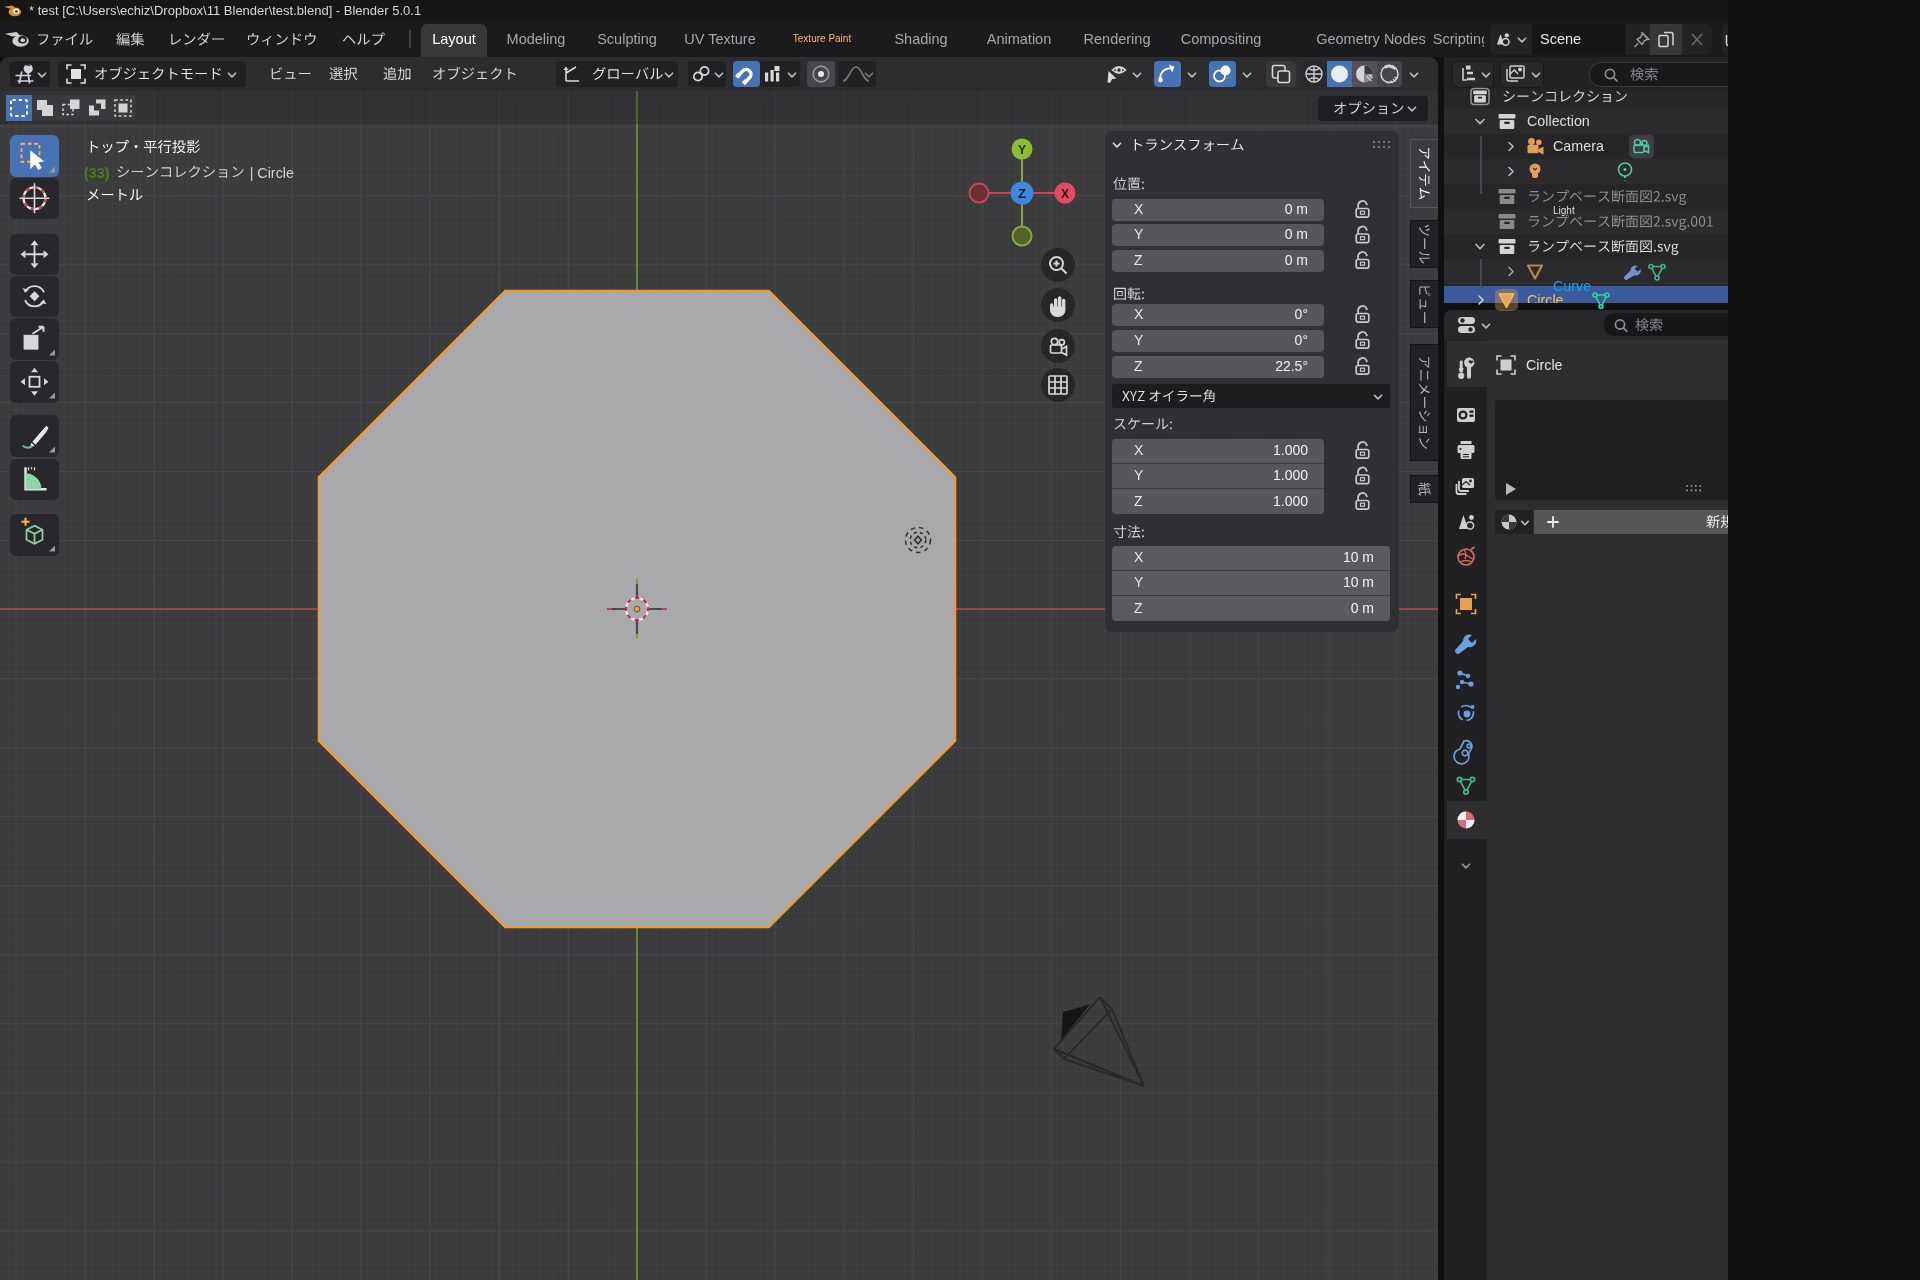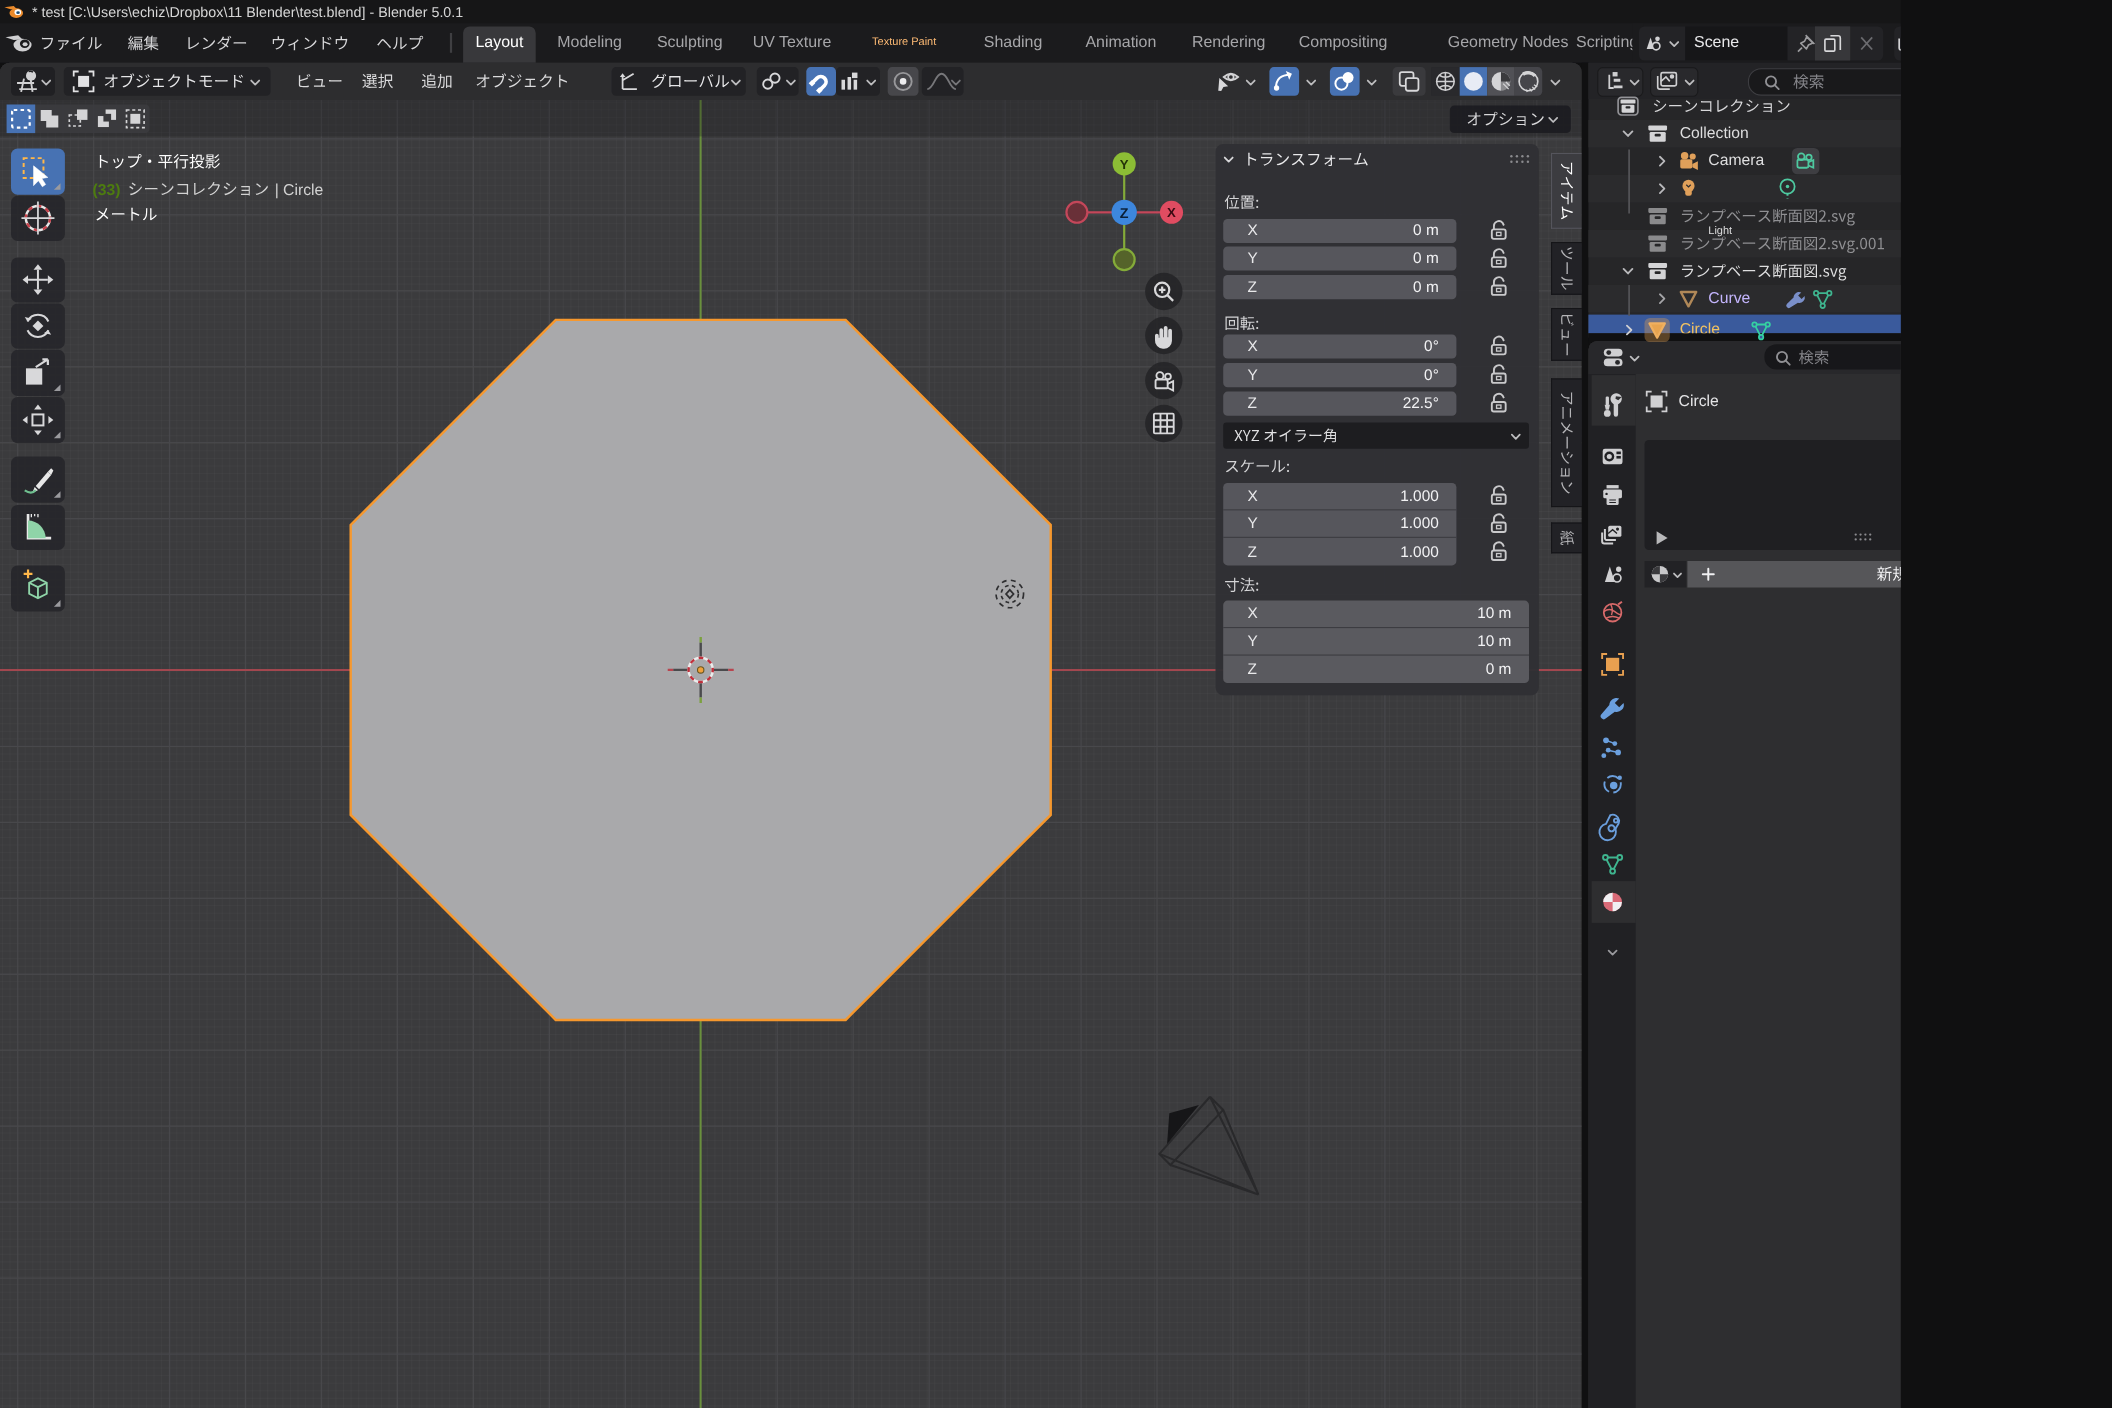--- a/index.html
+++ b/index.html
@@ -181,21 +181,21 @@
 <div style="left:1589px;top:62px;width:154px;height:25px;background:#19191b;border-radius:12px;border:1px solid #3d3d41;"></div>
 <div style="left:1876px;top:60px;width:32px;height:28px;background:#3a3a3e;border-radius:5px;"></div>
 <div style="left:1444px;top:109px;width:476px;height:25px;background:#2b2b2d;border-radius:0px;"></div>
 <div style="left:1444px;top:159px;width:476px;height:25px;background:#2b2b2d;border-radius:0px;"></div>
 <div style="left:1444px;top:209px;width:476px;height:25px;background:#2b2b2d;border-radius:0px;"></div>
 <div style="left:1444px;top:259px;width:476px;height:25px;background:#2b2b2d;border-radius:0px;"></div>
 <div style="left:1444px;top:286px;width:476px;height:17px;background:#3a5a9c;border-radius:0px;"></div>
 <div style="left:1527px;top:113.0px;font-size:14.3px;color:#dededf;font-weight:400;letter-spacing:0;line-height:16.3px;">Collection</div>
 <div style="left:1553px;top:138.0px;font-size:14.3px;color:#dededf;font-weight:400;letter-spacing:0;line-height:16.3px;">Camera</div>
 <div style="left:1553px;top:163.0px;font-size:10px;color:#dededf;font-weight:400;letter-spacing:0;line-height:16.3px;margin-top:40px;">Light</div>
-<div style="left:1553px;top:263.0px;font-size:14.3px;color:#c4b5fd;font-weight:400;letter-spacing:0;line-height:16.3px;">Curve</div>
+<div style="left:1553px;top:278px;font-size:14.3px;color:#0ea5e9;font-weight:400;letter-spacing:0;line-height:16.3px;">Curve</div>
 <div style="left:1527px;top:291.5px;font-size:14.3px;color:#f2c261;font-weight:400;letter-spacing:0;line-height:16.3px;">Circle</div>
 <div style="left:1444px;top:303px;width:476px;height:7px;background:#101011;border-radius:0px;"></div>
 <div style="left:1444px;top:310px;width:476px;height:970px;background:#2e2e30;border-radius:8px 8px 0 0px;"></div>
 <div style="left:1444px;top:310px;width:476px;height:30px;background:#28282b;border-radius:8px 8px 0 0px;"></div>
 <div style="left:1444px;top:340px;width:43px;height:940px;background:#212124;border-radius:0px;"></div>
 <div style="left:1604px;top:313px;width:154px;height:23px;background:#17171a;border-radius:11px;"></div>
 <div style="left:1884px;top:314px;width:22px;height:22px;background:#2f2f33;border-radius:4px;"></div>
 <div style="left:1447px;top:341px;width:40px;height:46px;background:#2e2e30;border-radius:7px 0 0 7pxpx;"></div>
 <div style="left:1447px;top:801px;width:40px;height:38px;background:#2e2e30;border-radius:7px 0 0 7pxpx;"></div>
 <div style="left:1526px;top:357px;font-size:14.3px;color:#e4e4e6;font-weight:400;letter-spacing:0;line-height:16.3px;">Circle</div>

